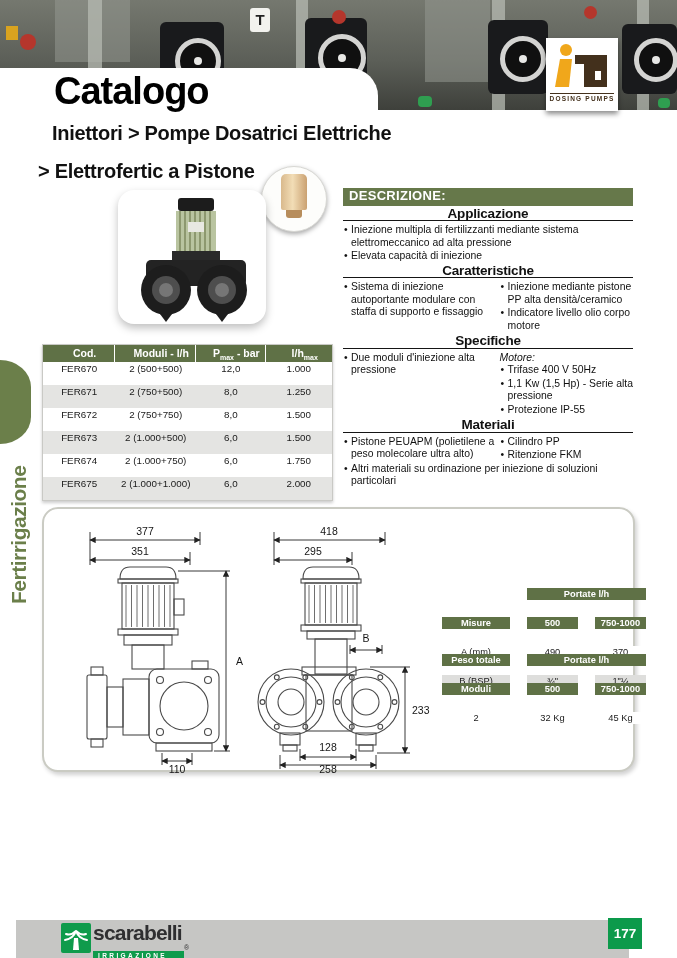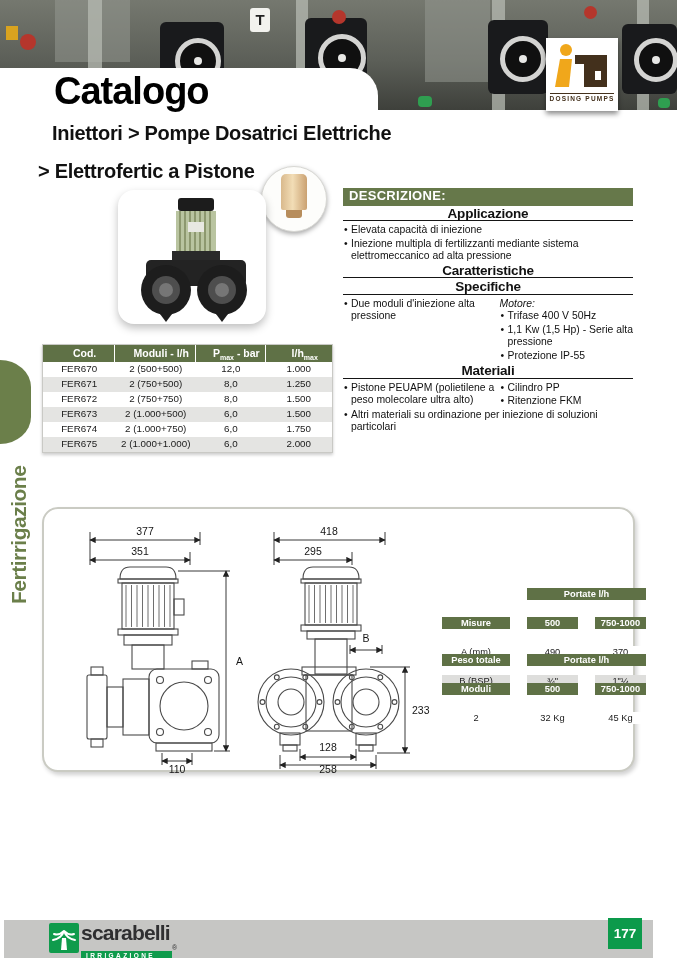--- a/index.html
+++ b/index.html
@@ -61,21 +61,21 @@
   .col-r{width:46%;}
   .ital{font-style:italic;}
 
   
   .ptable{position:absolute;left:42px;top:344px;width:289px;border:1px solid #c9c9c5;
        box-shadow:0 2px 3px rgba(0,0,0,.2);font-size:9.8px;}
   .ptable .hrow{display:grid;grid-template-columns:25% 28% 24% 23%;background:#5f7146;color:#fff;
        font-weight:bold;font-size:10.5px;height:17px;line-height:17px;text-align:center;}
   .ptable .hrow div{border-right:1px solid #fff;margin-left:12px;}
   .ptable .hrow div:last-child{border-right:none;}
-  .ptable .drow{display:grid;grid-template-columns:25% 28% 24% 23%;height:15px;line-height:13px;text-align:center;}
+  .ptable .drow{display:grid;grid-template-columns:25% 28% 24% 23%;height:23px;line-height:13px;text-align:center;}
   .ptable .drow:nth-child(odd){background:#e4e4e2;}
   sub{font-size:7px;}
 
   
   .side-tab{position:absolute;left:0;top:360px;width:31px;height:84px;background:#6b7f4a;
        border-radius:0 55px 55px 0 / 0 48px 48px 0;}
   .side-label{position:absolute;left:7px;top:444px;height:160px;writing-mode:vertical-rl;
        transform:rotate(180deg);font-size:21px;font-weight:bold;color:#6b7f4a;letter-spacing:-.5px;}
 
   
@@ -89,21 +89,21 @@
   .mini .grid{display:grid;grid-template-columns:68px 51px 51px;gap:17px;}
   .mini .c{height:12px;line-height:12px;text-align:center;background:#fff;}
   .mini .h{background:#5f7146;color:#fff;font-weight:bold;}
   .mini .empty{background:transparent;}
   .mini .alt{background:#dededc;}
   .mini .span2{grid-column:span 2;}
   .mtable{left:398px;top:79px;}
   .wtable{left:398px;top:145px;}
 
   
-  .footer{position:absolute;left:4px;top:920px;width:613px;height:38px;background:#c6c6c4;padding-left:36px;}
+  .footer{position:absolute;left:16px;top:920px;width:613px;height:38px;background:#c6c6c4;}
   .scara{position:absolute;left:45px;top:3px;display:flex;}
   .scara .mark{width:30px;height:30px;background:#0f9b4c;border-radius:2px;position:relative;}
   .scara .texts{margin-left:2px;}
   .scara .word{font-size:21px;font-weight:bold;letter-spacing:-.8px;color:#2f2f31;line-height:20px;}
   .scara .bar{margin-top:1px;background:#0f9b4c;color:#fff;font-size:6.5px;font-weight:bold;
        letter-spacing:2.4px;width:86px;height:9px;line-height:9px;padding-left:5px;display:inline-block;}
   .scara .reg{font-size:7px;vertical-align:top;color:#2f2f31;}
   .pagenum{position:absolute;left:608px;top:918px;width:34px;height:31px;background:#0c9a4b;
        color:#fff;font-weight:bold;font-size:13.5px;text-align:center;line-height:31px;}
 </style>
@@ -173,24 +173,33 @@
       <circle cx="104" cy="100" r="7" fill="#767676"></circle>
       <polygon points="42,124 54,124 48,132" fill="#1d1d1d"></polygon>
       <polygon points="98,124 110,124 104,132" fill="#1d1d1d"></polygon>
     </svg>
   </div>
 
   <div class="desc">
     <div class="desc-banner">DESCRIZIONE:</div>
 
     <div class="sec-head">Applicazione</div>
+    <div class="b">Iniezione multipla di fertilizzanti mediante sistema elettromeccanico ad alta pressione</div>
     <div class="b">Elevata capacità di iniezione</div>
-    <div class="b">Iniezione multipla di fertilizzanti mediante sistema elettromeccanico ad alta pressione</div>
 
     <div class="sec-head">Caratteristiche</div>
+    <div class="cols">
+      <div class="col-l">
+        <div class="b">Sistema di iniezione autoportante modulare con staffa di supporto e fissaggio</div>
+      </div>
+      <div class="col-r">
+        <div class="b">Iniezione mediante pistone PP alta densità/ceramico</div>
+        <div class="b">Indicatore livello olio corpo motore</div>
+      </div>
+    </div>
 
     <div class="sec-head">Specifiche</div>
     <div class="cols">
       <div class="col-l">
         <div class="b">Due moduli d'iniezione alta pressione</div>
       </div>
       <div class="col-r">
         <div class="ital">Motore:</div>
         <div class="b">Trifase 400 V 50Hz</div>
         <div class="b">1,1 Kw (1,5 Hp) - Serie alta pressione</div>

